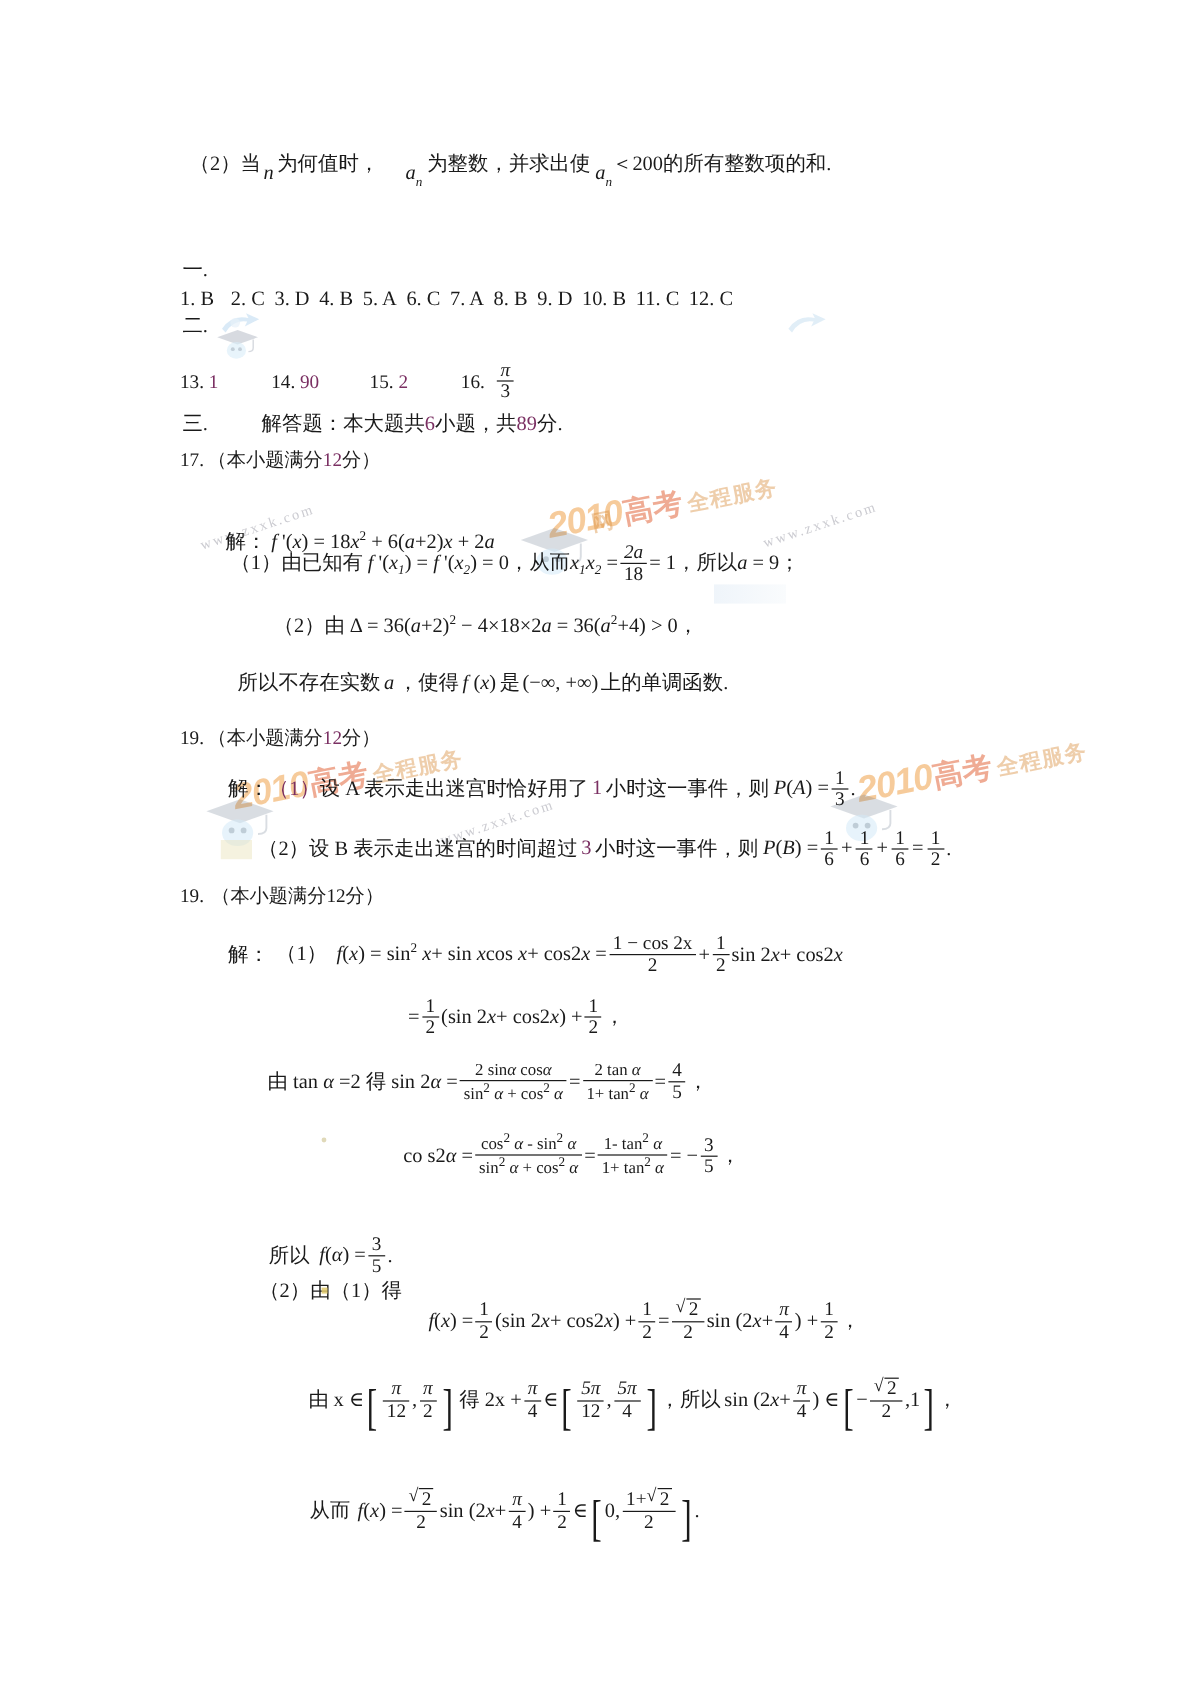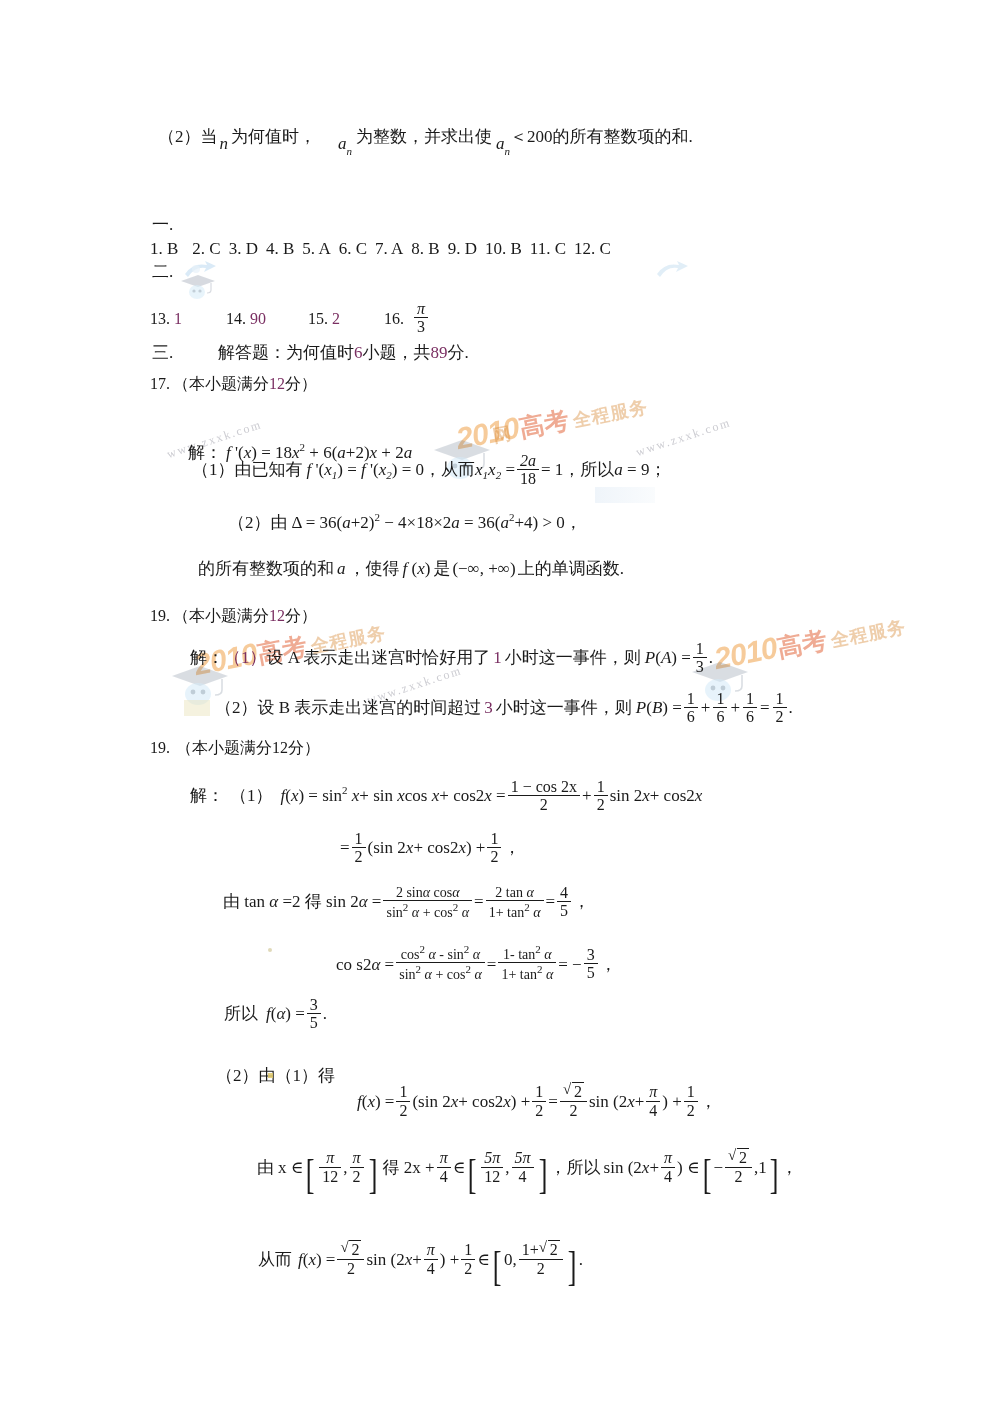--- a/index.html
+++ b/index.html
@@ -146,41 +146,41 @@
   </div>
 
   <div class="ln" style="left:152px;top:263px;">二.</div>
 
   <div class="ln" style="left:150px;top:300px;font-size:16px;">
     <span><span>13.</span> <span class="num">1</span></span><span style="display:inline-block;width:44px;"></span><span><span>14.</span> <span class="num">90</span></span><span style="display:inline-block;width:42px;"></span><span><span>15.</span> <span class="num">2</span></span><span style="display:inline-block;width:44px;"></span><span><span>16.</span> <span class="frac" style="margin-left:6px;"><span class="t it">π</span><span class="b">3</span></span></span>
   </div>
 
   <div class="ln" style="left:152px;top:344px;">三.</div>
   <div class="ln" style="left:218px;top:344px;">
-    <span class="cn">解答题：为何值时</span><span class="num">6</span><span class="cn">小题，共</span><span class="num">89</span><span class="cn">分.</span>
+    <span class="cn">解答题：本大题共</span><span class="num">6</span><span class="cn">小题，共</span><span class="num">89</span><span class="cn">分.</span>
   </div>
 
   <div class="ln" style="left:150px;top:376px;font-size:16px;">
     <span>17.</span><span class="cn" style="margin-left:3px;">（本小题满分</span><span class="num">12</span><span class="cn">分）</span>
   </div>
 
   <div class="ln math" style="left:188px;top:414px;margin-top:28px;">
     <span class="cn" style="font-size:17px;">解：</span><span style="margin-left:4px;"><i>f</i> '(<i>x</i>) = 18<i>x</i><span class="supn">2</span> + 6(<i>a</i>+2)<i>x</i> + 2<i>a</i></span>
   </div>
 
   <div class="ln math" style="left:192px;top:452px;">
     <span class="cn" style="font-size:17px;">（1）由已知有</span><span style="margin-left:4px;"><i>f</i> '(<i>x</i><span class="sub">1</span>) = <i>f</i> '(<i>x</i><span class="sub">2</span>) = 0</span><span class="cn">，从而</span><span><i>x</i><span class="sub">1</span><i>x</i><span class="sub">2</span> =</span><span class="frac"><span class="t it">2a</span><span class="b">18</span></span><span>= 1</span><span class="cn">，所以</span><span><i>a</i> = 9</span><span class="cn">；</span>
   </div>
 
   <div class="ln math" style="left:192px;top:512px;margin-left:36px;">
     <span class="cn" style="font-size:17px;">（2）由</span><span style="margin-left:4px;">Δ = 36(<i>a</i>+2)<span class="supn">2</span> − 4×18×2<i>a</i> = 36(<i>a</i><span class="supn">2</span>+4) &gt; 0</span><span class="cn">，</span>
   </div>
 
   <div class="ln math" style="left:198px;top:560px;">
-    <span class="cn" style="font-size:17px;">的所有整数项的和</span><span class="it" style="margin:0 3px;">a</span><span class="cn" style="font-size:17px;">，使得</span><span style="margin:0 3px;"><i>f</i> (<i>x</i>)</span><span class="cn" style="font-size:17px;">是</span><span style="margin:0 2px;">(−∞, +∞)</span><span class="cn" style="font-size:17px;">上的单调函数.</span>
+    <span class="cn" style="font-size:17px;">所以不存在实数</span><span class="it" style="margin:0 3px;">a</span><span class="cn" style="font-size:17px;">，使得</span><span style="margin:0 3px;"><i>f</i> (<i>x</i>)</span><span class="cn" style="font-size:17px;">是</span><span style="margin:0 2px;">(−∞, +∞)</span><span class="cn" style="font-size:17px;">上的单调函数.</span>
   </div>
 
   <div class="ln" style="left:150px;top:608px;font-size:16px;">
     <span>19.</span><span class="cn" style="margin-left:3px;">（本小题满分</span><span class="num">12</span><span class="cn">分）</span>
   </div>
 
   <div class="ln math" style="left:190px;top:640px;">
     <span class="cn" style="font-size:17px;">解：</span><span class="cn num" style="font-size:17px;">（1）</span><span class="cn" style="font-size:17px;">设 A 表示走出迷宫时恰好用了</span><span class="num" style="margin:0 3px;">1</span><span class="cn" style="font-size:17px;">小时这一事件，则</span><span style="margin-left:4px;"><i>P</i>(<i>A</i>) =</span><span class="frac"><span class="t">1</span><span class="b">3</span></span><span>.</span>
   </div>
 
@@ -201,21 +201,21 @@
   </div>
 
   <div class="ln math" style="left:223px;top:884px;">
     <span>由 tan <i>α</i> =2 得 sin 2<i>α</i> =</span><span class="frac fs"><span class="t">2 sin<i>α</i> cos<i>α</i></span><span class="b">sin<span class="supn">2</span> <i>α</i> + cos<span class="supn">2</span> <i>α</i></span></span><span>=</span><span class="frac fs"><span class="t">2 tan <i>α</i></span><span class="b">1+ tan<span class="supn">2</span> <i>α</i></span></span><span>=</span><span class="frac"><span class="t">4</span><span class="b">5</span></span><span class="cn">，</span>
   </div>
 
   <div class="ln math" style="left:336px;top:944px;">
     <span>co s2<i>α</i> =</span><span class="frac fs"><span class="t">cos<span class="supn">2</span> <i>α</i> - sin<span class="supn">2</span> <i>α</i></span><span class="b">sin<span class="supn">2</span> <i>α</i> + cos<span class="supn">2</span> <i>α</i></span></span><span>=</span><span class="frac fs"><span class="t">1- tan<span class="supn">2</span> <i>α</i></span><span class="b">1+ tan<span class="supn">2</span> <i>α</i></span></span><span>= −</span><span class="frac"><span class="t">3</span><span class="b">5</span></span><span class="cn">，</span>
   </div>
 
-  <div class="ln math" style="left:224px;top:996px;">
+  <div class="ln math" style="left:224px;top:1029px;">
     <span class="cn" style="font-size:17px;">所以</span><span style="margin-left:8px;"><i>f</i>(<i>α</i>) =</span><span class="frac"><span class="t">3</span><span class="b">5</span></span><span>.</span>
   </div>
 
   <div class="ln math" style="left:216px;top:1067px;">
     <span class="cn" style="font-size:17px;">（2）由（1）得</span>
   </div>
   <div class="ln math" style="left:357px;top:1082px;">
     <span><i>f</i>(<i>x</i>) =</span><span class="frac"><span class="t">1</span><span class="b">2</span></span><span>(sin 2<i>x</i>+ cos2<i>x</i>) +</span><span class="frac"><span class="t">1</span><span class="b">2</span></span><span>=</span><span class="frac"><span class="t"><span class="sqrt"><span>2</span></span></span><span class="b">2</span></span><span>sin (2<i>x</i>+</span><span class="frac"><span class="t it">π</span><span class="b">4</span></span><span>) +</span><span class="frac"><span class="t">1</span><span class="b">2</span></span><span class="cn">，</span>
   </div>
 

